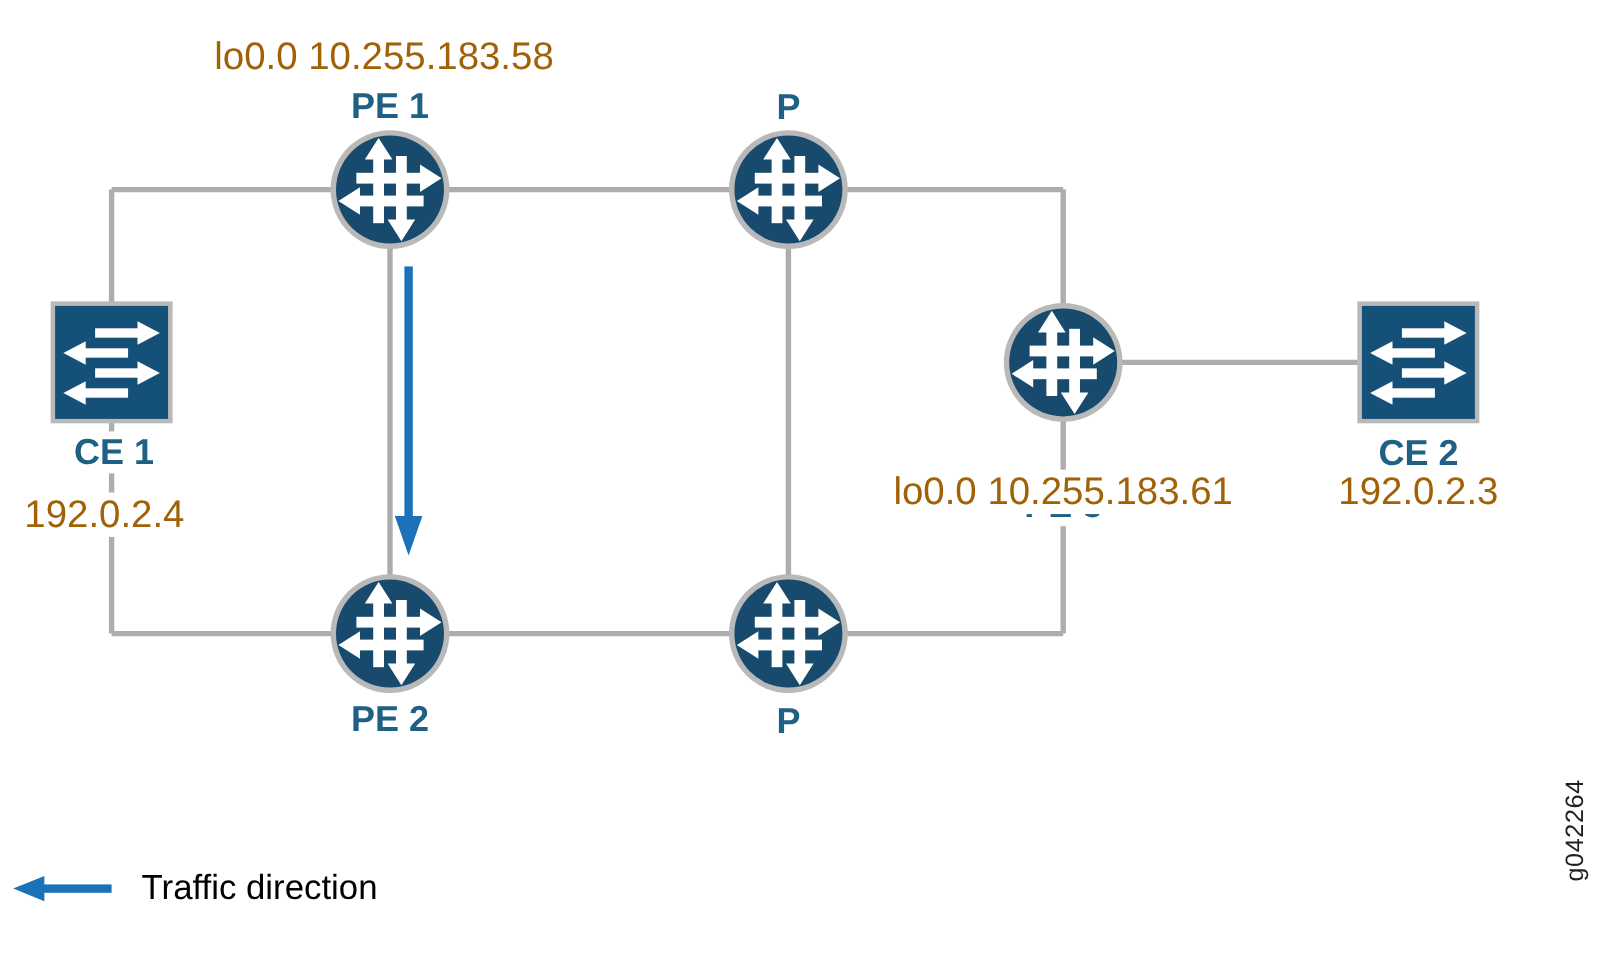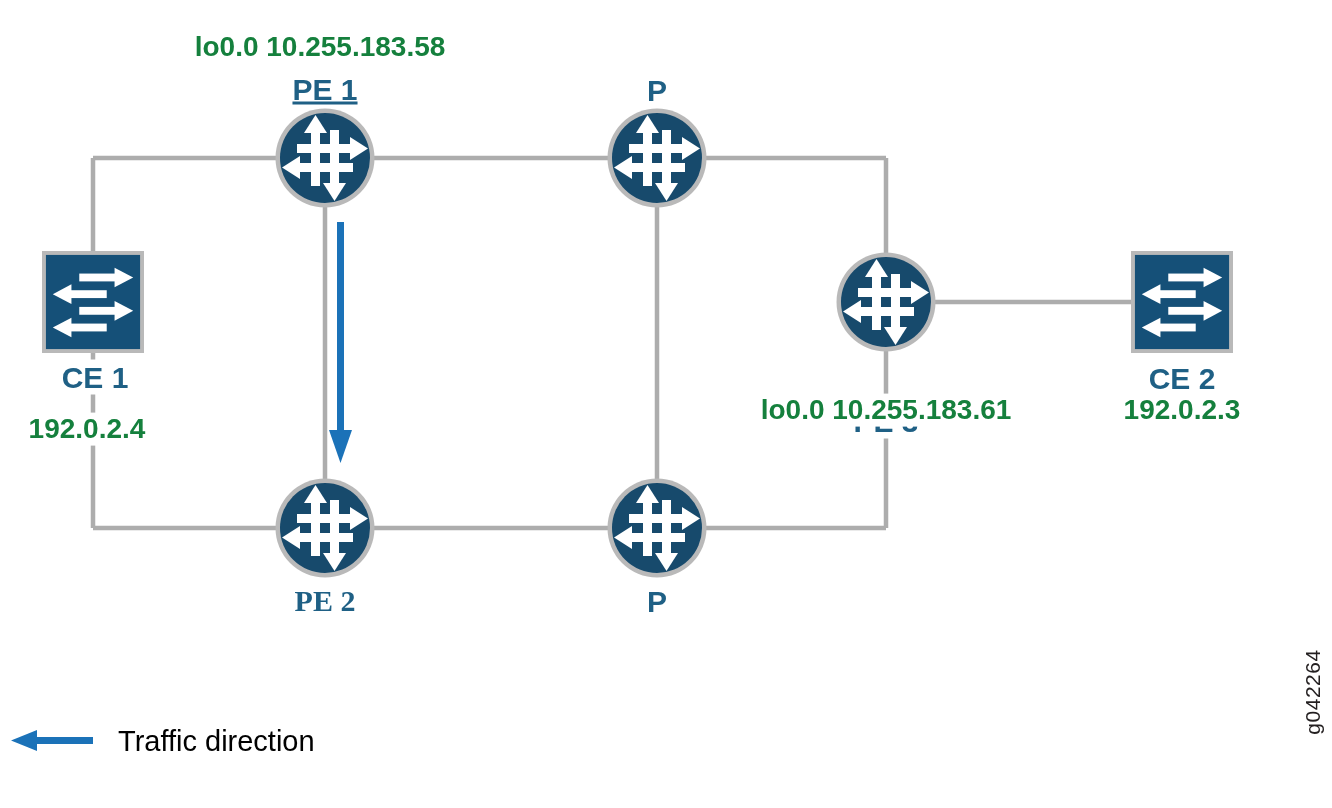--- a/index.html
+++ b/index.html
@@ -27,23 +27,23 @@
     line-height: 1.1;
     text-align: center;
   }
   .node-name {
     color: #1F6085;
     font-size: 30px;
     font-weight: 700;
     letter-spacing: 0px;
   }
   .addr {
-    color: #15803d;
-    font-size: 28px;
-    font-weight: 700;
+    color: #a16207;
+    font-size: 32px;
+    font-weight: 400;
   }
   .bg {
     background: #ffffff;
     padding: 1px 5px;
   }
   .legend-label {
     position: absolute;
     transform: translate(0, -50%);
     color: #000000;
     font-size: 29px;
@@ -117,34 +117,34 @@
     <use href="#sym-router" x="273" y="106" width="104" height="104"></use>
     <use href="#sym-router" x="605" y="106" width="104" height="104"></use>
     <use href="#sym-router" x="273" y="476" width="104" height="104"></use>
     <use href="#sym-router" x="605" y="476" width="104" height="104"></use>
     <use href="#sym-router" x="834" y="250" width="104" height="104"></use>
     <use href="#sym-switch" x="42" y="251" width="102" height="102"></use>
     <use href="#sym-switch" x="1131" y="251" width="102" height="102"></use>
   </svg>
 
   <div class="lbl addr" style="left:320px; top:47px;">lo0.0 10.255.183.58</div>
-  <div class="lbl node-name" style="left:325px; top:89px;text-decoration:underline;">PE 1</div>
+  <div class="lbl node-name" style="left:325px; top:89px;">PE 1</div>
 
   <div class="lbl node-name" style="left:657px; top:90px;">P</div>
 
   <div class="lbl node-name bg" style="left:95px; top:377px;">CE 1</div>
   <div class="lbl addr bg" style="left:87px; top:409px;margin-top:20px;">192.0.2.4</div>
 
   <div class="lbl node-name bg" style="left:886px; top:377px;margin-top:44px;">PE 3</div>
   <div class="lbl addr bg" style="left:886px; top:410px;">lo0.0 10.255.183.61</div>
 
   <div class="lbl node-name" style="left:1182px; top:378px;">CE 2</div>
   <div class="lbl addr" style="left:1182px; top:410px;">192.0.2.3</div>
 
-  <div class="lbl node-name" style="left:325px; top:600px;font-family:Liberation Serif, serif;">PE 2</div>
+  <div class="lbl node-name" style="left:325px; top:600px;">PE 2</div>
 
   <div class="lbl node-name" style="left:657px; top:601px;">P</div>
 
   <div class="legend-label" style="left:118px; top:741px;">Traffic direction</div>
 
   <div class="watermark" style="left:1313px; top:692px;">g042264</div>
 
 </div>
 
 </body></html>

